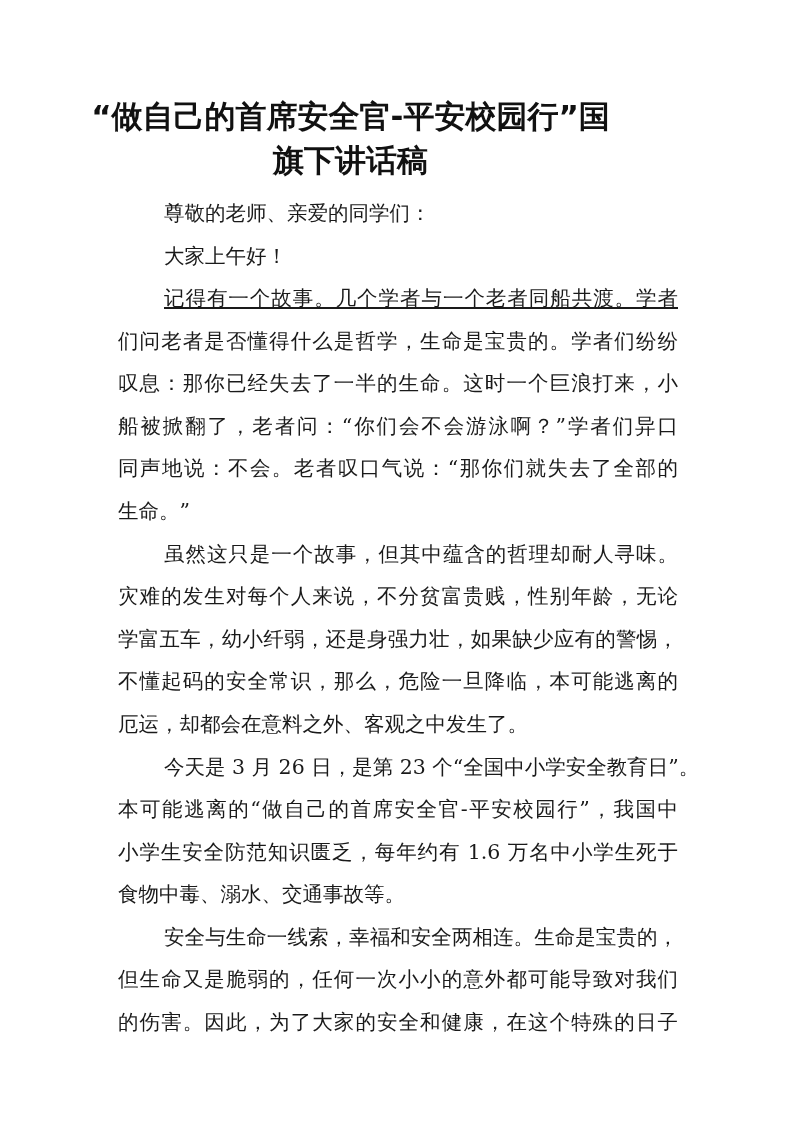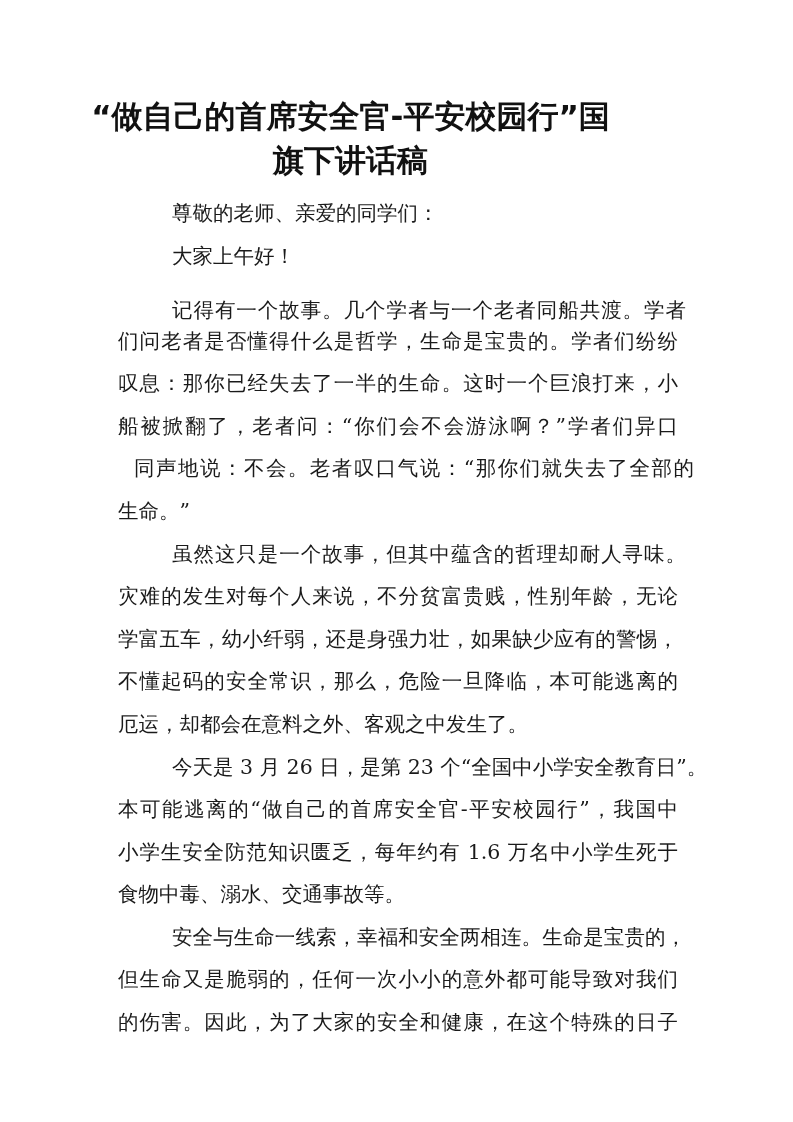--- a/index.html
+++ b/index.html
@@ -8,38 +8,38 @@
     position:absolute; left:0; width:701px; text-align:center;
     font-family:"DejaVu Sans","Liberation Sans",sans-serif;
     font-weight:bold; font-size:31px; color:#111; line-height:48px;
   }
   .line {
     position:absolute; left:118px; width:560px; white-space:nowrap;
     font-family:"DejaVu Serif","Liberation Serif",serif;
     font-size:20.5px; color:#1a1a1a; line-height:28px;
     text-align:justify; text-align-last:justify;
   }
-  .line.indent { left:164px; width:514px;margin-left:8px; }
+  .line.indent { left:164px; width:514px; }
   .line.short { text-align:left; text-align-last:left; }
 </style>
 </head>
 <body>
 
 <div>
   <div class="title" style="top:92px;">“做自己的首席安全官-平安校园行”国</div>
   <div class="title" style="top:136px;">旗下讲话稿</div>
 
   <div id="body-lines">
       <div class="line indent short" style="top: 199px;">尊敬的老师、亲爱的同学们：</div>
       <div class="line indent short" style="top: 242px;">大家上午好！</div>
-      <div class="line indent" style="top: 296px;">记得有一个故事。几个学者与一个老者同船共渡。学者</div>
+      <div class="line indent" style="top: 284px; text-decoration: underline;">记得有一个故事。几个学者与一个老者同船共渡。学者</div>
       <div class="line" style="top: 327px;">们问老者是否懂得什么是哲学，生命是宝贵的。学者们纷纷</div>
       <div class="line" style="top: 369px;">叹息：那你已经失去了一半的生命。这时一个巨浪打来，小</div>
       <div class="line" style="top: 412px;">船被掀翻了，老者问：“你们会不会游泳啊？”学者们异口</div>
-      <div class="line" style="top: 454px; margin-left: 16px;">同声地说：不会。老者叹口气说：“那你们就失去了全部的</div>
+      <div class="line" style="top: 454px;">同声地说：不会。老者叹口气说：“那你们就失去了全部的</div>
       <div class="line short" style="top: 497px;">生命。”</div>
       <div class="line indent" style="top: 540px;">虽然这只是一个故事，但其中蕴含的哲理却耐人寻味。</div>
       <div class="line" style="top: 582px;">灾难的发生对每个人来说，不分贫富贵贱，性别年龄，无论</div>
       <div class="line" style="top: 625px;">学富五车，幼小纤弱，还是身强力壮，如果缺少应有的警惕，</div>
       <div class="line" style="top: 667px;">不懂起码的安全常识，那么，危险一旦降临，本可能逃离的</div>
       <div class="line short" style="top: 710px;">厄运，却都会在意料之外、客观之中发生了。</div>
       <div class="line indent" style="top: 753px;">今天是 3 月 26 日，是第 23 个“全国中小学安全教育日”。</div>
       <div class="line" style="top: 795px;">本可能逃离的“做自己的首席安全官-平安校园行”，我国中</div>
       <div class="line" style="top: 838px;">小学生安全防范知识匮乏，每年约有 1.6 万名中小学生死于</div>
       <div class="line short" style="top: 880px; text-align: right;">食物中毒、溺水、交通事故等。</div>

